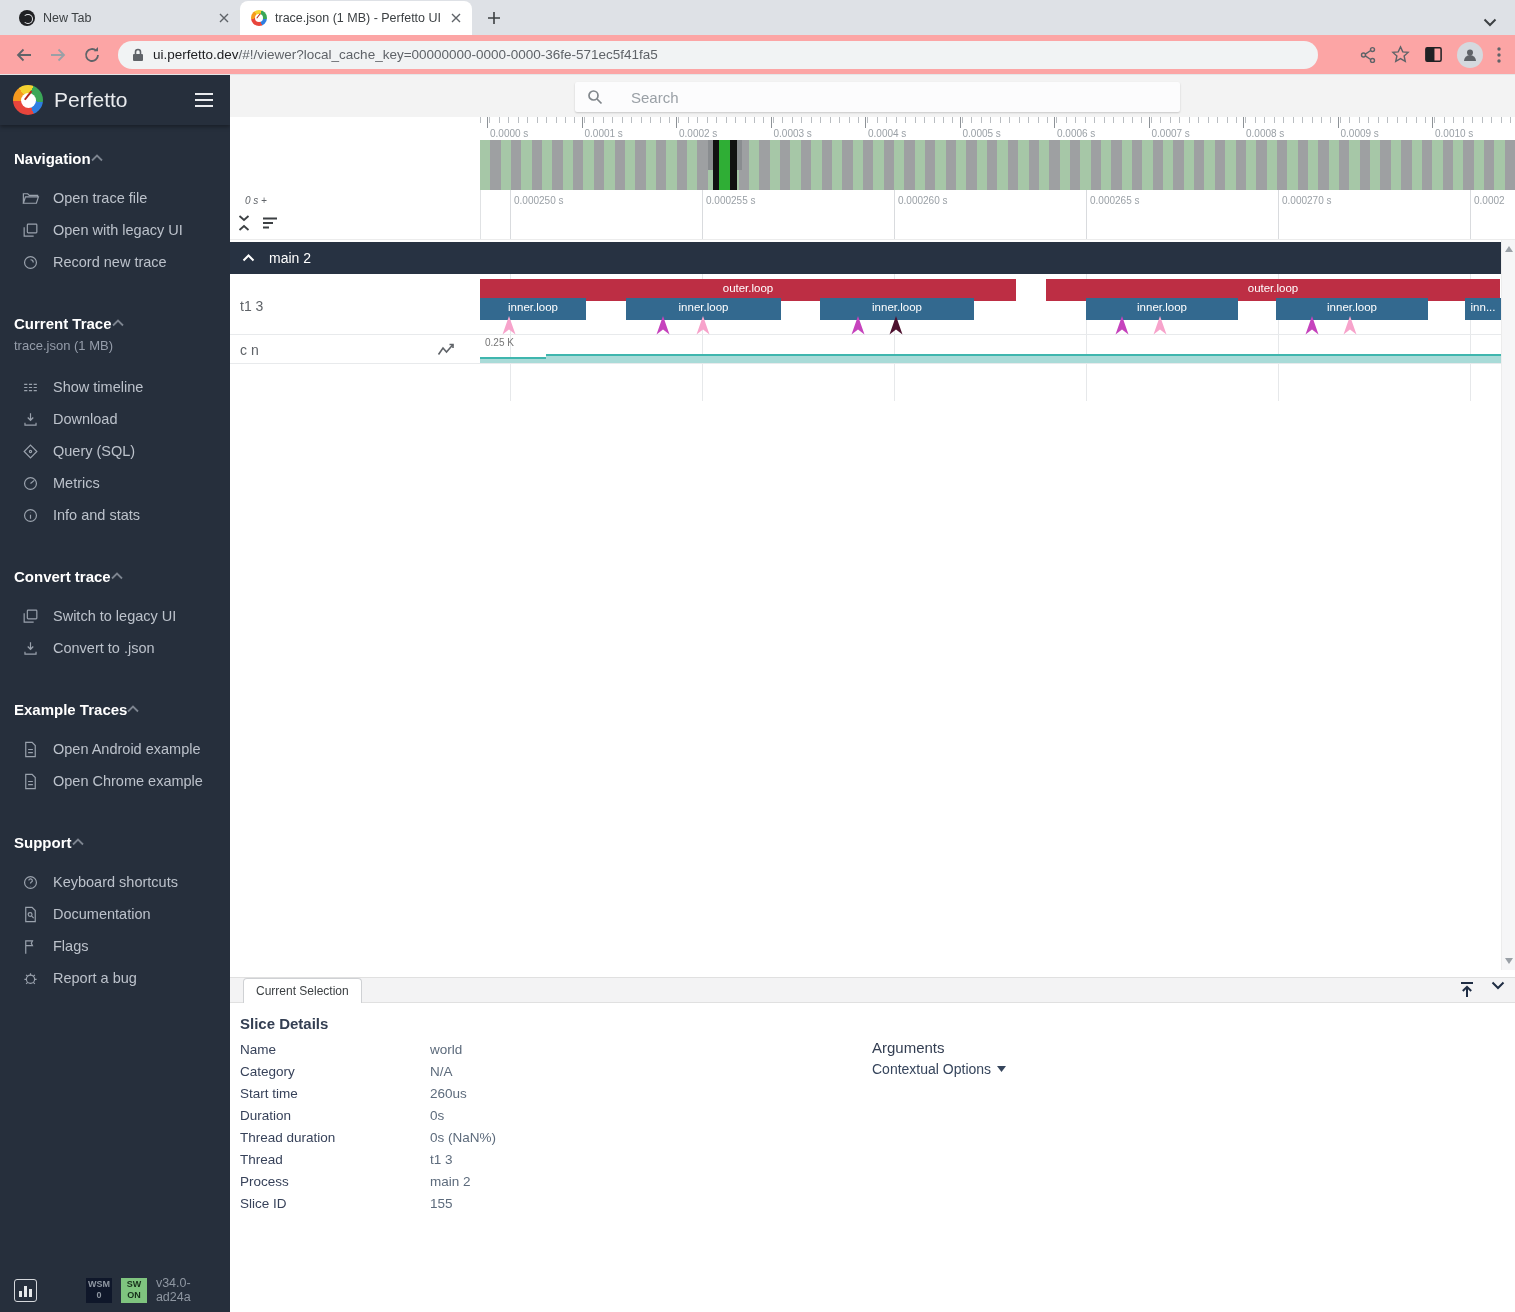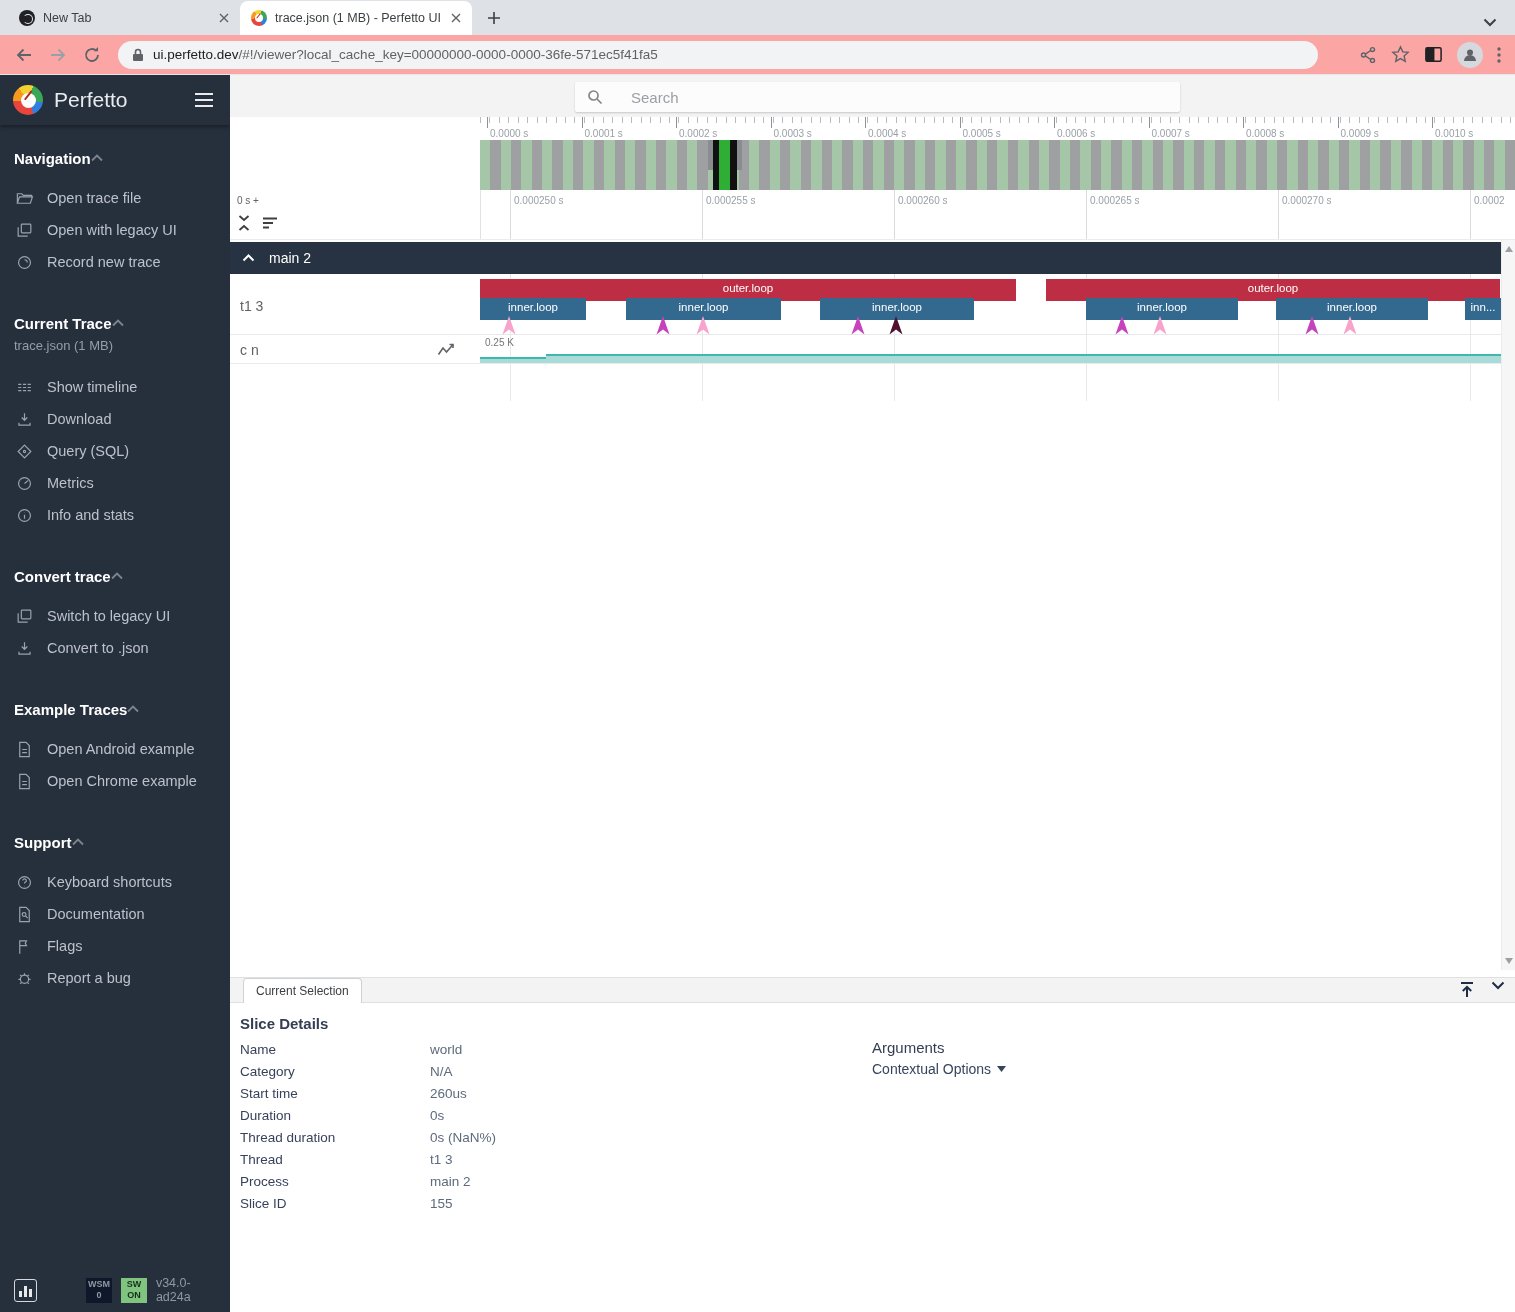--- a/index.html
+++ b/index.html
@@ -51,21 +51,21 @@
   .brand-logo { width:30px; height:30px; }
   .brand-title { font-size:21px; color:#e9ebee; }
   .hamburger { margin-left:auto; display:flex; flex-direction:column; gap:3.5px; padding:4px; }
   .hamburger i { display:block; width:18px; height:2.5px; background:#e9ebee; }
   .sb-section { margin-top:34px; }
   .sb-section:first-of-type { margin-top:22px; }
   .sb-title { display:flex; align-items:center; padding:0 14px;
               height:22px; color:#fff; font-weight:bold; font-size:15px; }
   .sb-sub { padding:4px 14px 0 14px; font-size:13px; color:#959daa; height:24px; }
   .sb-items { margin-top:13px; }
-  .sb-item { display:flex; align-items:center; gap:13px; height:32px; padding:0 15px;
+  .sb-item { display:flex; align-items:center; gap:13px; height:32px; padding:0 21px;
              font-size:14.5px; color:#bcc2cb; cursor:pointer; }
   .sb-item svg { color:#9aa2ad; flex:0 0 19px; }
   .sb-footer { position:absolute; bottom:8px; left:0; width:100%; display:flex; align-items:center;
                gap:9px; padding:0 14px; }
   .hud-icon { width:23px; height:23px; border:1.5px solid #d4d7db; border-radius:3px;
               display:flex; align-items:flex-end; justify-content:center; gap:2px; padding:4px; }
   .hud-icon i { display:block; width:3px; background:#e6e8ea; }
   .badge { width:30px; height:25px; font-size:9px; line-height:11px; text-align:center;
            font-weight:bold; padding-top:1px; }
   .badge.dark { background:#0f172a; color:#8f97a2;margin-left:40px; }
@@ -88,21 +88,21 @@
   .ruler-label { position:absolute; top:11px; font-size:10px; color:#9aa0a6; white-space:nowrap; }
 
   .minimap { position:absolute; left:0; top:65px; width:100%; height:50px; background:#fff; }
   .stripes { position:absolute; left:250px; right:0; top:0; bottom:0;
       background:repeating-linear-gradient(90deg,#a6c7a7 0 10.35px,#9ea0a2 10.35px 20.7px); }
   .vp-handle { position:absolute; top:0; width:5px; height:30px; background:#8a8d90; }
   .vp-bar { position:absolute; top:0; height:50px; }
 
   .markerrow { position:absolute; left:0; top:115px; width:100%; height:50px; background:#fff;
                border-bottom:1px solid #ececec; }
-  .offset-label { position:absolute; left:7px; top:5px; font-size:10px; color:#5f6368; }
+  .offset-label { position:absolute; left:15px; top:5px; font-size:10px; color:#5f6368;font-style:italic; }
   .mr-icons { position:absolute; left:7px; top:24px; display:flex; gap:10px; align-items:center; }
   .content-edge { position:absolute; left:250px; top:0; bottom:0; width:1px; background:#e0e2e4; }
   .gridline { position:absolute; top:0; bottom:0; width:1px; background:#d9dbde; }
   .grid-label { position:absolute; top:5px; left:4px; font-size:10px; color:#9aa0a6; white-space:nowrap; }
 
   .tracks { position:absolute; left:0; top:165px; width:100%; height:737px; background:#fff; }
   .group-header { position:absolute; left:0; top:2px; width:1271px; height:32px; background:#273242;
                   color:#fff; display:flex; align-items:center; gap:14px; padding:0 12px;
                   font-size:14px; }
   .rows { position:absolute; left:0; top:34px; width:1271px; height:127px; }

